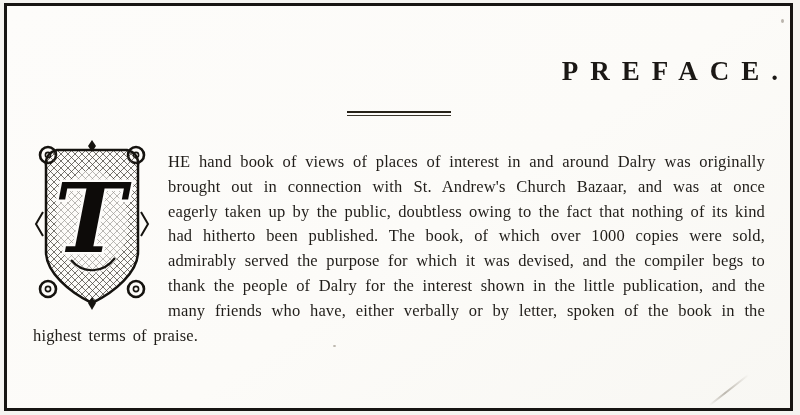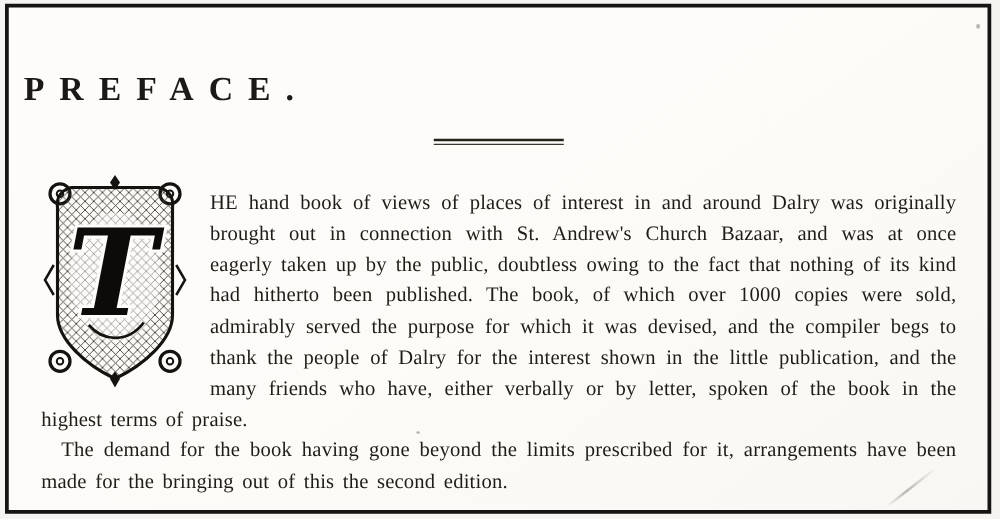--- a/index.html
+++ b/index.html
@@ -8,21 +8,21 @@
     background:#f5f4f1;
     font-family:"Liberation Serif","DejaVu Serif",serif;
   }
   .frame{
     position:absolute;left:4px;top:3px;right:7px;bottom:4px;
     border:3px solid #171513;
     background:linear-gradient(145deg,#fdfcfa 0%,#fcfbf8 55%,#f8f7f3 100%);
     box-sizing:border-box;
   }
   .title{
-    text-align:left;
+    text-align:right;
     margin:52px 0 0 0;
     font-weight:bold;
     font-size:27px;
     line-height:1;
     letter-spacing:12px;
     text-indent:12px; 
     color:#1b1815;
   }
   .rule{width:104px;margin:26px auto 0 auto;}
   .rule .r1{border-top:2px solid #262219;height:0;}
@@ -100,20 +100,19 @@
           <path d="M59,157 L63,163 L59,170 L55,163 Z" fill="#15130f"></path>
 
           <ellipse cx="59" cy="82" rx="36" ry="52" fill="#fdfcfa" opacity="0.5"></ellipse>
 
           <path d="M38,120 C50,134 70,134 82,118" stroke="#15130f" stroke-width="2.2" fill="none"></path>
 
           <text x="57" y="112" text-anchor="middle" font-family="DejaVu Serif, Liberation Serif, serif" font-style="italic" font-weight="bold" font-size="96" fill="#0d0b09" stroke="#fdfcfa" stroke-width="5" paint-order="stroke">T</text>
         </svg>
       </span><span>HE hand book of views of places of interest in and around Dalry was originally brought out in connection with St. Andrew's Church Bazaar, and was at once eagerly taken up by the public, doubtless owing to the fact that nothing of its kind had hitherto been published.  The book, of which over 1000 copies were sold, admirably served the purpose for which it was devised, and the compiler begs to thank the people of Dalry for the interest shown in the little publication, and the many friends who have, either verbally or by letter, spoken of the book in the highest terms of praise.</span>
     </p>
-    <p class="p2">The demand for the book having gone beyond the limits prescribed for it, arrangements have been made for the bringing out of this the second edition.</p>
   </div>
 
 </div>
 
 <div class="scratch"></div>
 <div class="speck1"></div>
 <div class="speck2"></div>
 
 </body></html>

